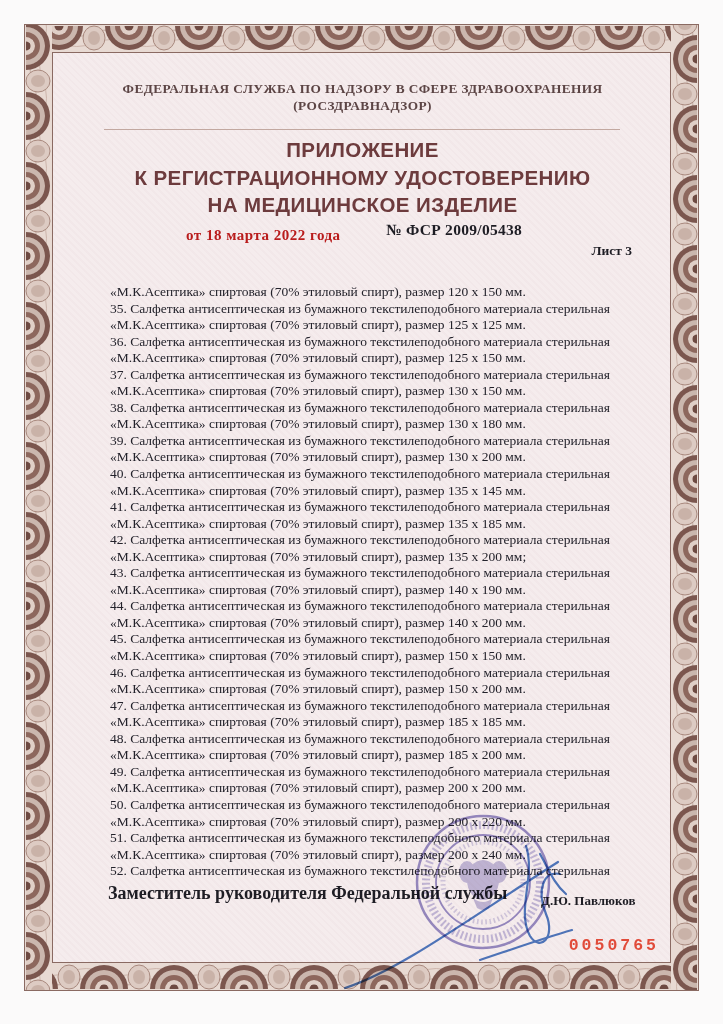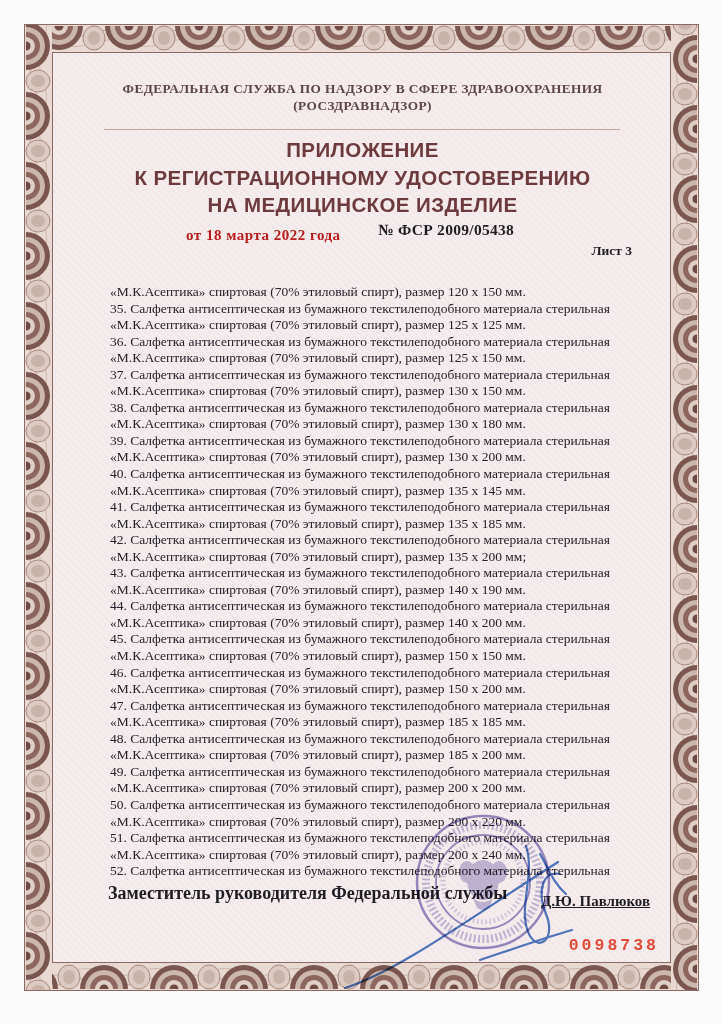--- a/index.html
+++ b/index.html
@@ -43,21 +43,21 @@
     font-size:20.5px;
     line-height:27.5px;
     letter-spacing:0.4px;
   }
   .meta-date{
     position:absolute;left:186px;top:227px;
     font-weight:bold;font-size:15px;color:#b91c1c;
     letter-spacing:0.5px;
   }
   .meta-number{
-    position:absolute;left:378px;top:221px;
+    position:absolute;left:386px;top:221px;
     font-weight:bold;font-size:15.5px;color:#1e1d24;
     letter-spacing:0.3px;
   }
   .sheet-label{
     position:absolute;right:91px;top:243px;
     font-weight:bold;font-size:13.5px;color:#1e1d24;
   }
 
   .product-list{
     position:absolute;left:94px;top:284px;width:556px;
@@ -70,21 +70,21 @@
   .sig-line1{
     position:absolute;left:94px;top:883px;
     font-weight:bold;font-size:18px;color:#1e1d24;margin-left:14px;
   }
   .sig-line2{
     position:absolute;left:94px;top:902px;
     font-weight:bold;font-size:13.8px;color:#1e1d24;
   }
   .sig-name{
     position:absolute;left:541px;top:893px;
-    font-weight:bold;font-size:15px;color:#1e1d24;text-decoration:underline;
+    font-weight:bold;font-size:13px;color:#1e1d24;
   }
 
   .stamp-box{
     position:absolute;left:403px;top:802px;width:162px;height:162px;
     mix-blend-mode:multiply;opacity:0.85;
   }
   .signature-box{
     position:absolute;left:330px;top:818px;width:265px;height:182px;
     mix-blend-mode:multiply;
   }
@@ -214,15 +214,15 @@
 
   <svg class="signature-box" viewBox="0 0 265 182" xmlns="http://www.w3.org/2000/svg">
     <g stroke="#3f6fc0" stroke-width="2.2" fill="none" stroke-linecap="round" opacity="0.9">
       <path d="M15,170 C 70,152 140,100 228,44"></path>
       <path d="M196,28 C 206,58 186,92 200,118 C 210,134 226,120 216,96 C 206,72 214,52 230,56"></path>
       <path d="M150,142 C 180,132 214,120 242,112"></path>
       <path d="M210,36 C 218,50 224,66 236,76"></path>
     </g>
   </svg>
 
-  <div class="serial-number">0098738</div>
+  <div class="serial-number">0050765</div>
 
 </div>
 
 </body></html>

